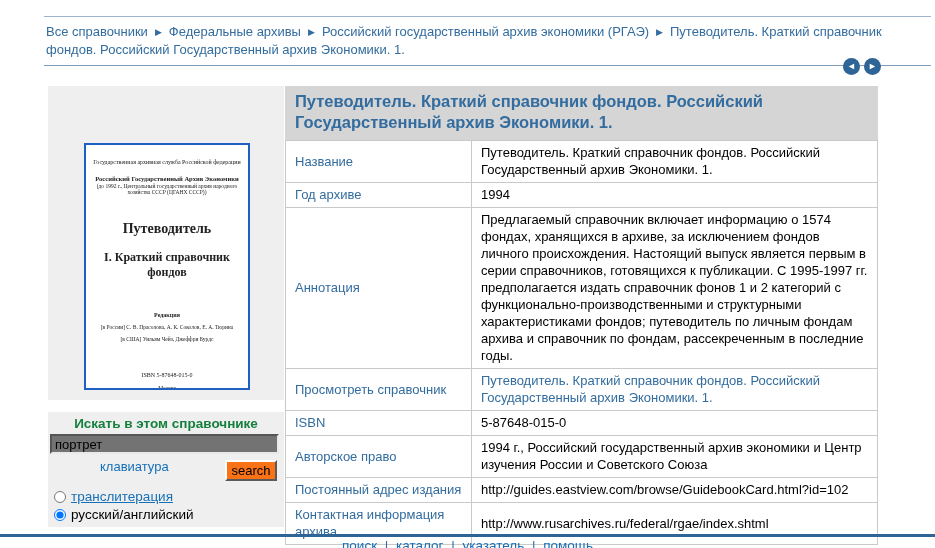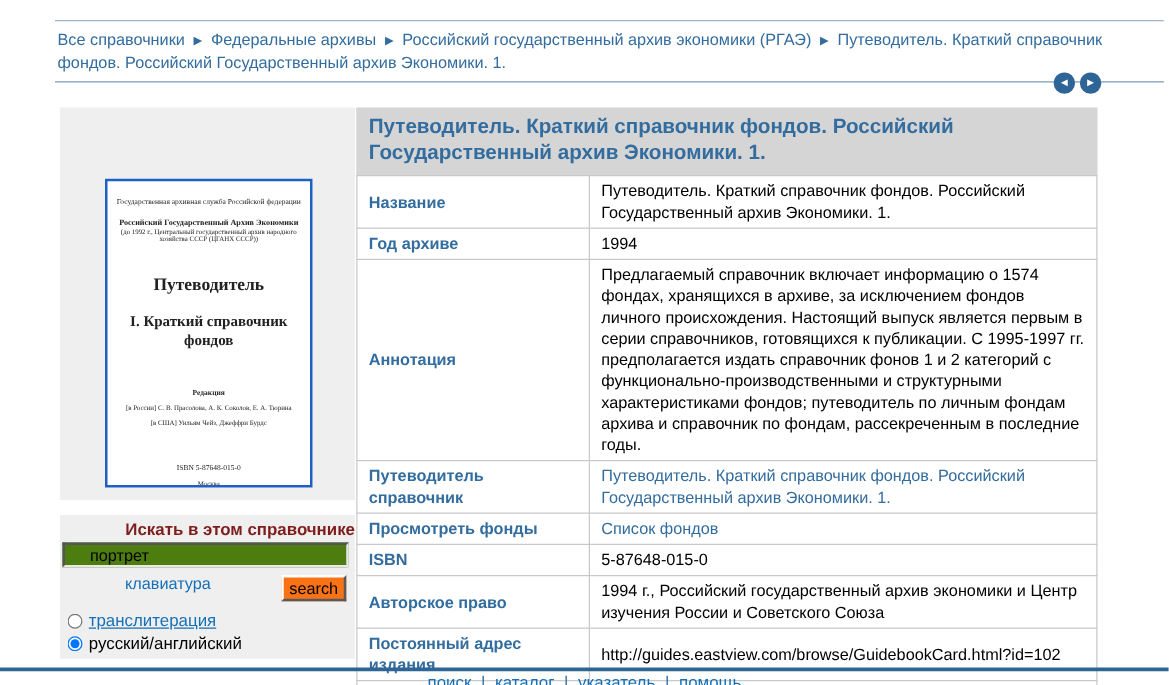--- a/index.html
+++ b/index.html
@@ -30,25 +30,25 @@
   .bc-former { font-size: 5.5px; margin-top: 1px; padding: 0 10px; }
   .bc-title { font-size: 14px; font-weight: bold; margin-top: 26px; }
   .bc-subtitle { font-size: 12px; font-weight: bold; margin-top: 13px; }
   .bc-ed-head { font-size: 6px; font-weight: bold; margin-top: 32px; }
   .bc-ed { font-size: 5.5px; margin-top: 6px; }
   .bc-isbn { font-size: 6px; margin-top: 30px; }
   .bc-city { font-size: 5.5px; margin-top: 7px; }
 
   .search-panel { position: absolute; left: 48px; top: 412px; width: 236px; height: 115px;
     background: #efefef; }
-  .search-heading { text-align: right; font-size: 13.5px; font-weight: bold;
-    color: #7f1d1d; margin-top: 4px; }
+  .search-heading { text-align: center; font-size: 13.5px; font-weight: bold;
+    color: #15803d; margin-top: 4px; }
   .search-input { display: block; margin: 3px 0 0 2px; width: 229px; height: 20px;
     border-style: solid; border-width: 2px; border-color: #555555 #e9e9e9 #e9e9e9 #555555;
-    background: #4d7c0f; font-size: 13px; padding: 0 20px;
+    background: #737373; font-size: 13px; padding: 0 3px;
     font-family: "Liberation Sans", sans-serif; color: #000; }
   .search-row { position: relative; height: 26px; margin-top: 3px; }
   .keyboard-link { position: absolute; left: 52px; top: 2px; font-size: 13px;
     color: #1570b8; text-decoration: none; cursor: pointer; }
   .search-button { position: absolute; right: 7px; top: 3px; width: 52px; height: 21px;
     background: #f97316; border-style: solid; border-width: 2px;
     border-color: #ffffff #5a5a5a #5a5a5a #ffffff; font-size: 13px;
     font-family: "Liberation Sans", sans-serif; color: #000; cursor: pointer; }
   .radio-group { margin: 6px 0 0 6px; }
   .radio-line { display: flex; align-items: center; margin-bottom: 3px; font-size: 13.5px; }
@@ -57,21 +57,21 @@
   .radio-label.link-style { color: #1570b8; text-decoration: underline; cursor: pointer; }
 
   
   .main { position: absolute; left: 285px; top: 86px; width: 593px; }
   .title-bar { background: #d5d5d5; padding: 5px 10px 7px 10px; }
   .title-text { font-size: 16.5px; line-height: 21px; font-weight: bold; color: #336c9e;
     max-width: 505px; }
   table.details { width: 100%; border-collapse: collapse; table-layout: fixed; }
   table.details td { border: 1px solid #c9c9c9; padding: 3px 9px 4px 9px;
     font-size: 13px; line-height: 17px; vertical-align: middle; }
-  td.label-cell { width: 186px; font-weight: bold; color: #336c9e; vertical-align: middle; }
+  td.label-cell { width: 186px; font-weight: normal; color: #336c9e; vertical-align: middle; }
   td.value-cell { color: #000000; }
   td.value-cell.link-value { color: #336c9e; cursor: pointer; }
 
   
   .footer-bar { position: absolute; left: 0; top: 534px; width: 935px; height: 3px;
     background: #2e6496; }
   .footer-links { position: absolute; left: 0; top: 538px; width: 935px;
     text-align: center; font-size: 13.5px; color: #336c9e; }
   .footer-links a { color: #1570b8; text-decoration: none; cursor: pointer; margin: 0 4px; }
 </style>
@@ -134,26 +134,22 @@
           </tr>
           <tr>
             <td class="label-cell">Год архиве</td>
             <td class="value-cell">1994</td>
           </tr>
           <tr>
             <td class="label-cell">Аннотация</td>
             <td class="value-cell">Предлагаемый справочник включает информацию о 1574 фондах, хранящихся в архиве, за исключением фондов личного происхождения. Настоящий выпуск является первым в серии справочников, готовящихся к публикации. С 1995-1997 гг. предполагается издать справочник фонов 1 и 2 категорий с функционально-производственными и структурными характеристиками фондов; путеводитель по личным фондам архива и справочник по фондам, рассекреченным в последние годы.</td>
           </tr>
           <tr>
-            <td class="label-cell">Путеводитель справочник</td>
+            <td class="label-cell">Просмотреть справочник</td>
             <td class="value-cell link-value">Путеводитель. Краткий справочник фондов. Российский Государственный архив Экономики. 1.</td>
-          </tr>
-          <tr>
-            <td class="label-cell">Просмотреть фонды</td>
-            <td class="value-cell link-value">Список фондов</td>
           </tr>
           <tr>
             <td class="label-cell">ISBN</td>
             <td class="value-cell">5-87648-015-0</td>
           </tr>
           <tr>
             <td class="label-cell">Авторское право</td>
             <td class="value-cell">1994 г., Российский государственный архив экономики и Центр изучения России и Советского Союза</td>
           </tr>
           <tr>

